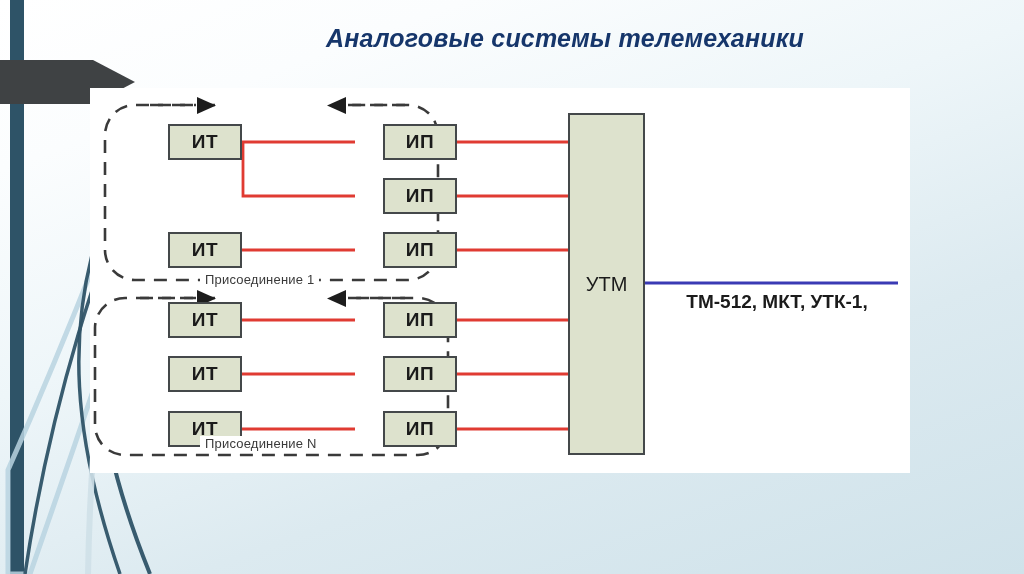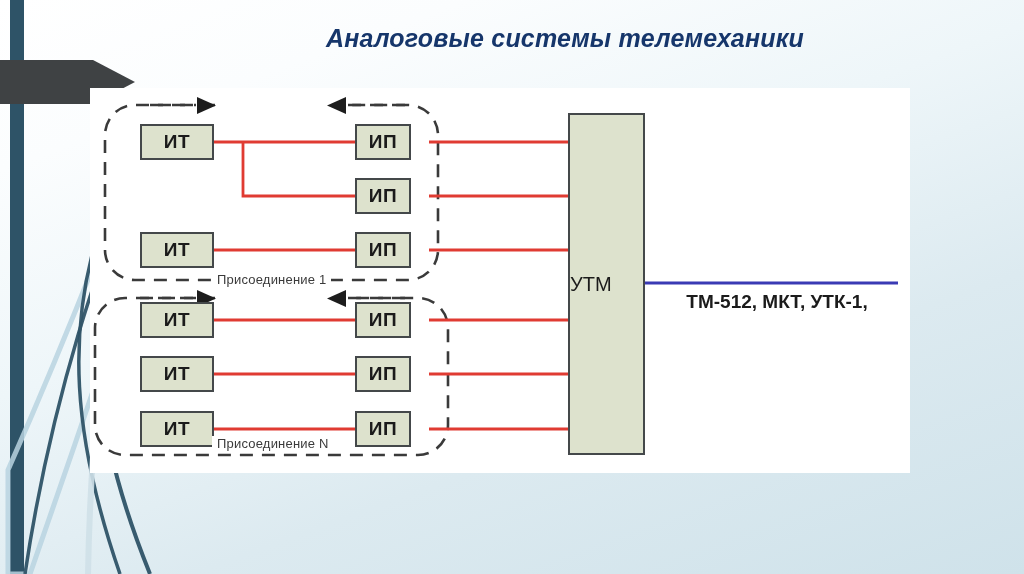--- a/index.html
+++ b/index.html
@@ -99,51 +99,50 @@
     border: 2px solid #44484a;
     box-sizing: border-box;
     display: flex;
     align-items: center;
     justify-content: center;
     font-size: 19px;
     font-weight: bold;
     color: #1b1b1b;
     letter-spacing: 0.5px;
   }
-  .unit.it, .unit.ip { height: 36px; }
+  .unit.it, .unit.ip { height: 36px; margin-left: 28px; }
   .unit.it { left: 140px; width: 74px; }
-  .unit.ip { left: 355px; width: 56px; }
+  .unit.ip { left: 355px; width: 74px; }
 
   #utm-box {
     position: absolute;
     left: 568px;
     top: 113px;
     width: 77px;
     height: 342px;
     background: #dde2cd;
     border: 2px solid #44484a;
     box-sizing: border-box;
     display: flex;
     align-items: center;
-    justify-content: flex-start;
+    justify-content: center;
     font-size: 20px;
     font-weight: normal;
     color: #1b1b1b;
   }
 
   
   .group-caption {
     position: absolute;
     font-size: 13px;
     color: #3a3a3a;
     white-space: nowrap;
     background: #ffffff;
     padding: 0 5px;
     letter-spacing: 0.2px;
-    margin-left: 12px;
   }
 
   
   #utm-note {
     position: absolute;
     left: 652px;
     top: 250px;
     width: 250px;
     font-size: 19px;
     font-weight: bold;

